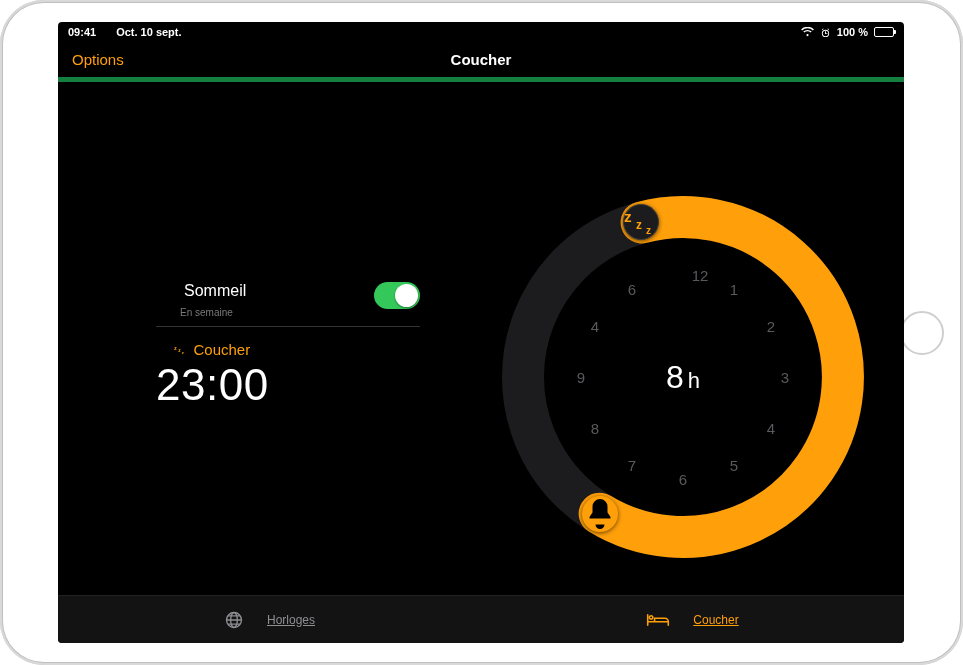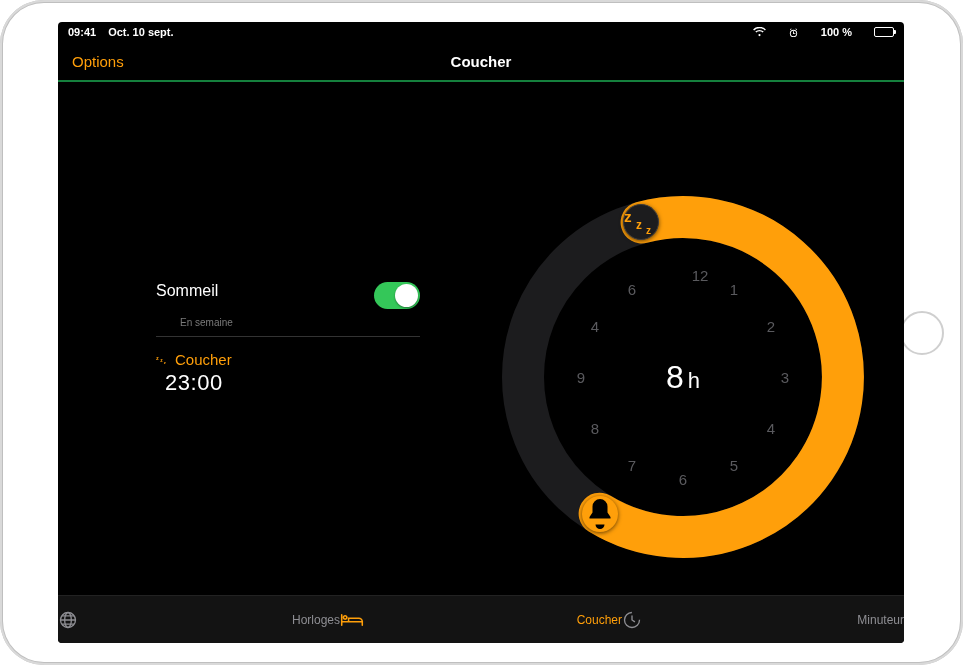--- a/index.html
+++ b/index.html
@@ -31,39 +31,39 @@
     display: flex; flex-direction: column;
   }
   
   .status-bar {
     height: 20px;
     display: flex; align-items: center;
     font-size: 11px; font-weight: 600;
     padding: 0 10px;
     color: #fff;
   }
-  .status-left { display: flex; gap: 12px; align-items: center; }
-  .status-right { margin-left: auto; display: flex; gap: 22px; align-items: center; }
+  .status-left { display: flex; gap: 20px; align-items: center; }
+  .status-right { margin-left: auto; display: flex; gap: 6px; align-items: center; }
   .status-icon { display: inline-flex; align-items: center; }
   .battery {
     width: 20px; height: 10px;
     border: 1px solid #fff; border-radius: 2px;
     position: relative;
   }
   .battery::after {
     content: ""; position: absolute; right: -3px; top: 2px;
     width: 2px; height: 4px; background: #fff; border-radius: 0 1px 1px 0;
   }
   .battery-fill { background:#fff; width: 100%; height: 100%; border-radius:1px; }
   
   .nav-bar {
     height: 40px;
     display: flex; align-items: center;
     position: relative;
-    border-bottom: 2px solid #15803d;
+    border-bottom: 5px solid #15803d;
   }
   .nav-left {
     position: absolute; left: 14px;
     color: #ff9f0a;
     font-size: 15px;
   }
   .nav-title {
     margin: 0 auto;
     font-size: 15px; font-weight: 600;
     color: #fff;
@@ -77,22 +77,22 @@
   .left-pane {
     width: 380px;
     padding: 200px 18px 0 98px;
   }
   .sleep-row {
     display: flex; align-items: flex-start; justify-content: space-between;
     border-bottom: 1px solid #333;
     padding-bottom: 8px;
   }
   .sleep-labels { display: flex; flex-direction: column; }
-  .sleep-title { font-size: 16px; color: #fff; }
-  .sleep-sub { font-size: 10px; color: #7a7a7a; margin-top: 17px; padding-left: 24px; }
+  .sleep-title { font-size: 16px; color: #fff; margin-left: 28px; }
+  .sleep-sub { font-size: 10px; color: #7a7a7a; margin-top: 7px; padding-left: 24px; }
   .switch {
     width: 46px; height: 27px; border-radius: 14px;
     background: #34c759; position: relative;
     flex-shrink: 0;
   }
   .switch-knob {
     position: absolute; right: 2px; top: 2px;
     width: 23px; height: 23px; border-radius: 50%;
     background: #fff;
     box-shadow: 0 1px 2px rgba(0,0,0,.4);
@@ -101,21 +101,21 @@
     display: flex; justify-content: space-between;
     margin-top: 14px;
     gap: 30px;
   }
   .time-col { display: flex; flex-direction: column; align-items: center; }
   .time-label {
     display: flex; align-items: center; gap: 5px;
     color: #ff9f0a; font-size: 15px; font-weight: 500;
   }
   .time-value {
-    font-size: 22px; font-weight: 300; color: #fff;
+    font-size: 44px; font-weight: 300; color: #fff;
     letter-spacing: 0.5px; margin-top: 2px;
   }
   .mini-icon { display:inline-flex; color:#ff9f0a; }
   
   .dial-wrap {
     flex: 1; position: relative;
   }
   .dial {
     position: absolute;
     left: 60px; top: 110px;
@@ -146,23 +146,24 @@
   }
   
   .tab-bar {
     height: 48px;
     background: #131313;
     display: flex;
     border-top: 1px solid #222;
   }
   .tab {
     flex: 1;
-    display: flex; align-items: center; justify-content: space-between; gap: 23px;
+    display: flex; align-items: center; justify-content: center; gap: 23px;
     color: #8e8e93;
     font-size: 12px;
+    text-decoration: underline;
   }
   .tab.active { color: #ff9f0a; }
   .tab-icon { display: inline-flex; }
   .hour-label {
     position: absolute;
     font-size: 15px; color: #5a5a5e;
     transform: translate(-50%, -50%);
     font-weight: 400;
   }
   .tick-dots { position:absolute; inset:0; }
@@ -287,25 +288,16 @@
         <span>Horloges</span>
       </div>
       <div class="tab active">
         <span class="tab-icon">
           <svg width="24" height="18" viewBox="0 0 28 18">
               <path d="M2 3v12M2 11h24v4M6 8a2 2 0 100-4 2 2 0 000 4zM10 11V7h12a4 4 0 014 4" fill="none" stroke="currentColor" stroke-width="1.8" stroke-linecap="round"></path>
             </svg>
         </span>
         <span>Coucher</span>
       </div>
-      <div class="tab">
-        <span class="tab-icon">
-          <svg width="20" height="20" viewBox="0 0 24 24">
-              <circle cx="12" cy="12" r="9" fill="none" stroke="currentColor" stroke-width="1.6" stroke-dasharray="42 14"></circle>
-              <path d="M12 7v5l3 2" stroke="currentColor" stroke-width="1.6" fill="none" stroke-linecap="round"></path>
-            </svg>
-        </span>
-        <span>Minuteur</span>
-      </div>
     </div>
 
   </div>
 </div>
 
 </body></html>

